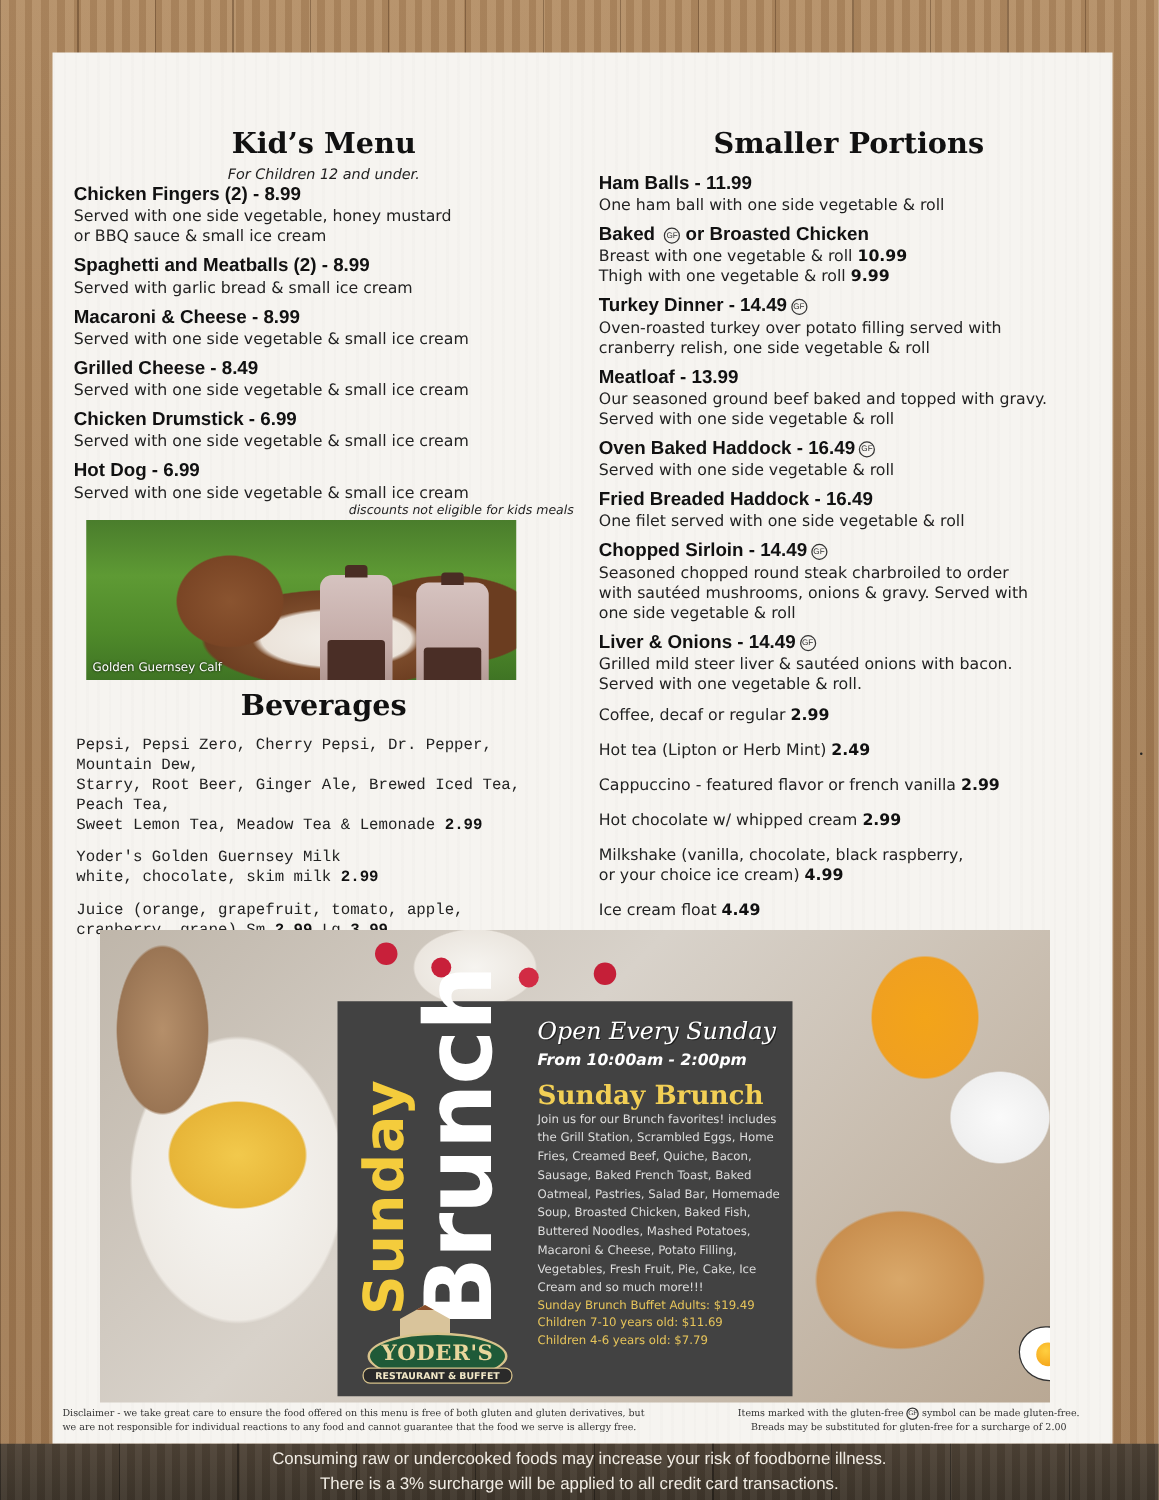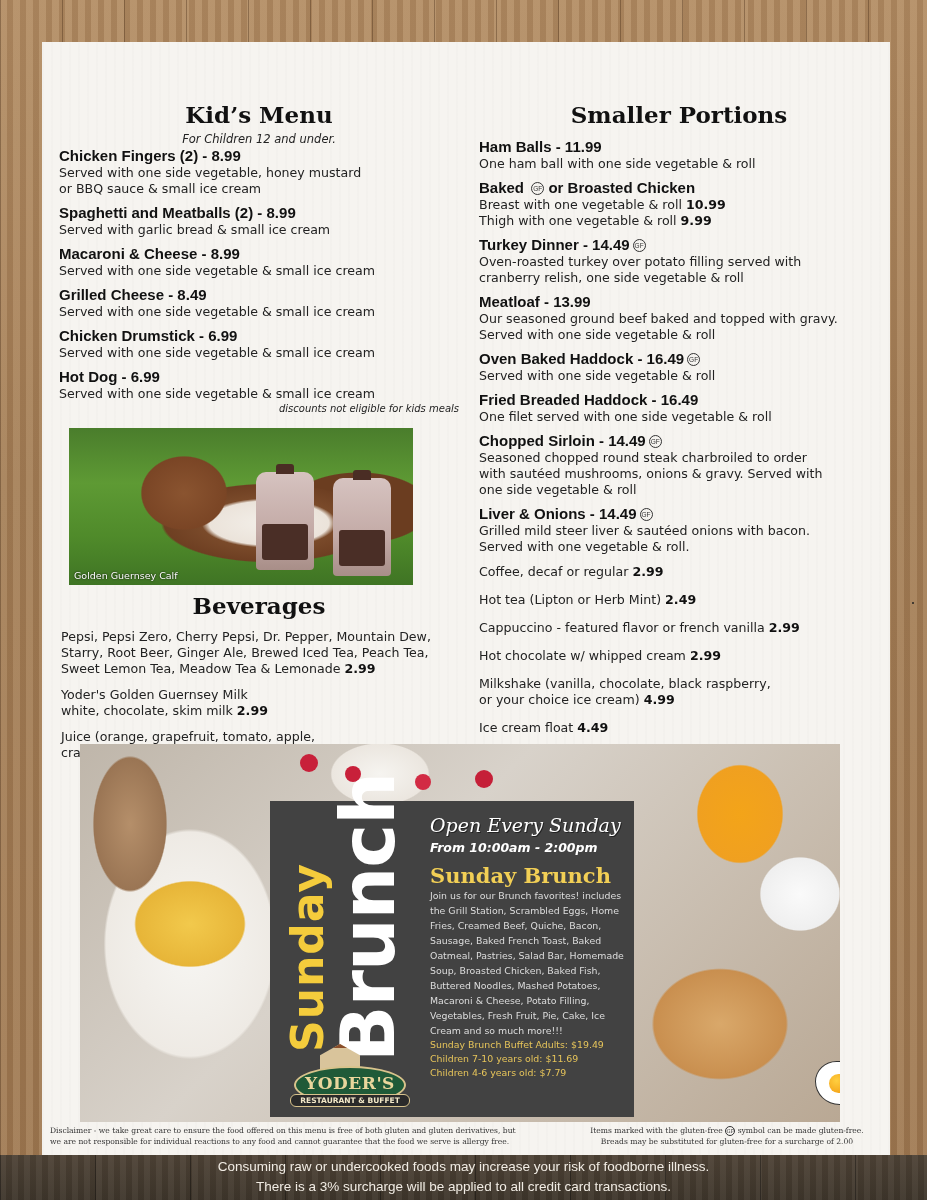--- a/index.html
+++ b/index.html
@@ -51,21 +51,21 @@
   .gf {
     display: inline-block; width: 13px; height: 13px; border: 1px solid #333;
     border-radius: 50%; font-size: 6.5px; line-height: 11px; text-align: center;
     vertical-align: 2px; font-weight: normal; margin-left: 3px; color: #333;
   }
   .note {
     text-align: right; font-style: italic; font-size: 10px; color: #222;
     line-height: 14px; margin-top: -2px; padding-left: 40px;
   }
   .calf-photo {
-    position: relative; margin: 12px 0 0 10px; width: 344px; height: 157px;
+    position: relative; margin: 0 0 0 10px; width: 344px; height: 128px;
     background:
       radial-gradient(ellipse 70px 60px at 115px 65px, #8a5430 0%, #7a4525 60%, transparent 62%),
       radial-gradient(ellipse 150px 55px at 200px 95px, #f3efe9 0%, #ebe3da 40%, #7a4a2a 45%, #6e3f22 70%, transparent 72%),
       radial-gradient(ellipse 100px 50px at 290px 80px, #6b3d20 0%, #6b3d20 70%, transparent 72%),
       linear-gradient(180deg, #4a7d2c 0%, #5e9a34 35%, #4f8a2a 70%, #3f7424 100%);
     overflow: hidden;
   }
   .jug {
     position: absolute; width: 58px; height: 98px; top: 44px;
     background: linear-gradient(180deg, #d6c3c0 0%, #c3aaa6 60%, #a88e88 100%);
@@ -78,21 +78,21 @@
   .jug .label {
     position: absolute; left: 6px; top: 52px; width: 46px; height: 36px;
     background: #4a2e26; border-radius: 3px;
   }
   .photo-caption {
     position: absolute; left: 5px; bottom: 4px; font-size: 9.5px; color: #fff;
     text-shadow: 0 0 2px #000;
   }
 
   .bev-title { margin-top: 4px; }
-  .bev-block { font-size: 12.6px; color: #222; line-height: 16px; margin: 6px 0 0 0; }
+  .bev-block { font-size: 12.6px; color: #222; line-height: 16px; margin: 6px 0 0 0; font-family: Liberation Mono, monospace; }
   .bev-block b { color: #111; }
   .bev-left .bev-block { padding-left: 2px; }
   .bev-right { position: absolute; left: 437px; top: 522px; width: 400px; }
   .bev-right .bev-line { font-size: 12.6px; color: #222; line-height: 16px; margin-bottom: 12px; }
   .bev-right .bev-line b { color: #111; }
 
   .brunch {
     position: absolute; left: 38px; top: 702px; width: 760px; height: 378px;
     overflow: hidden;
     background:

